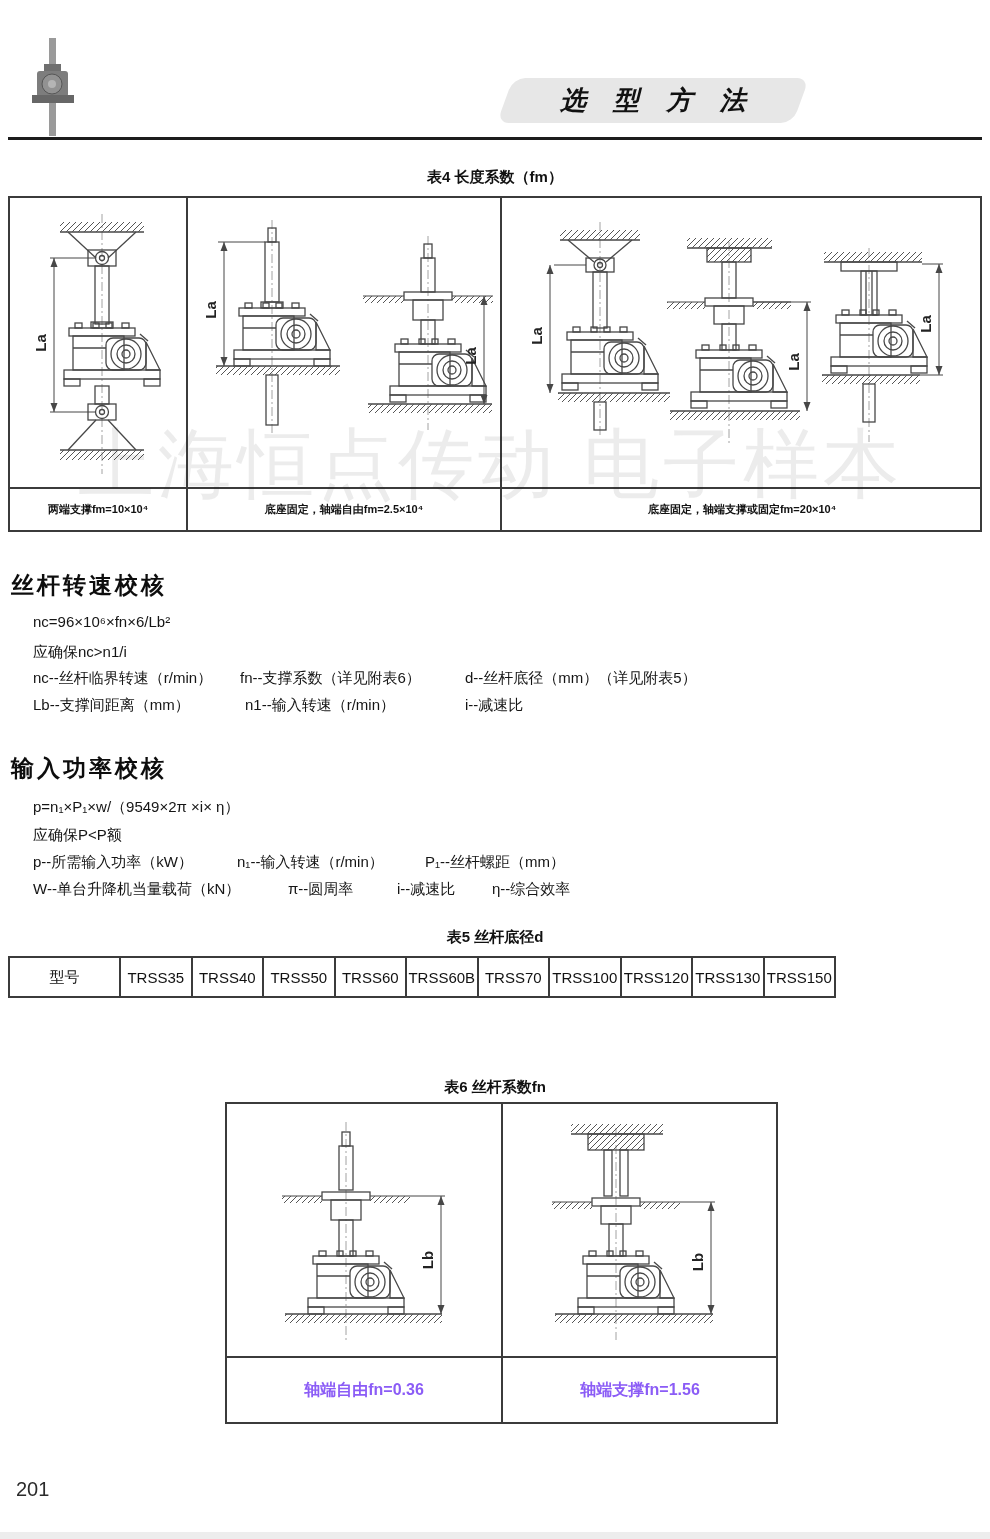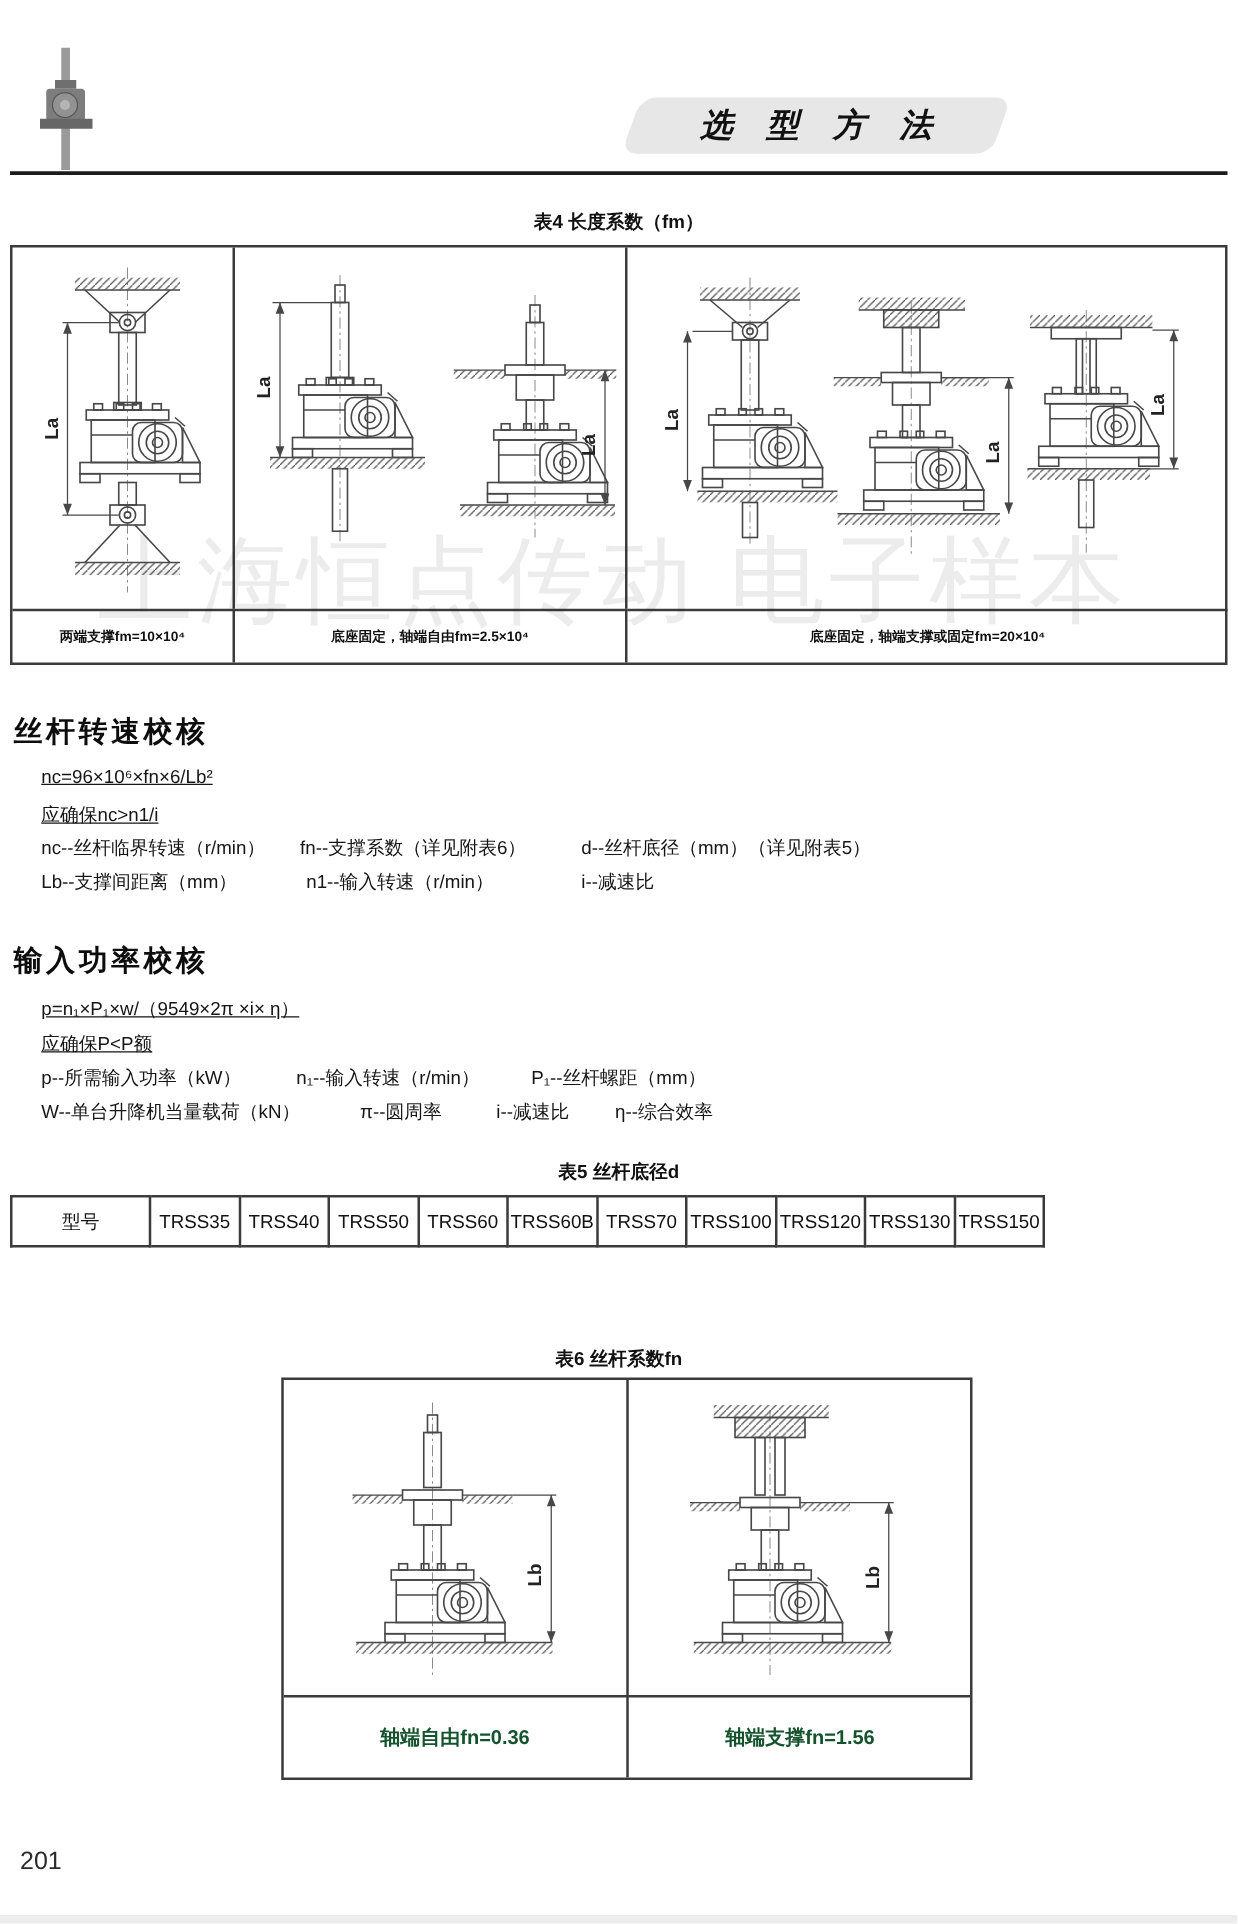--- a/index.html
+++ b/index.html
@@ -19,35 +19,35 @@
       display:grid;grid-template-columns:178px 314px 1fr;grid-template-rows:289px 1fr;background:transparent;}
   .t4 .cell{border-right:2px solid #3b3b3b;box-sizing:border-box;}
   .t4 .cell.last{border-right:none;}
   .t4 .cap{border-top:2px solid #3b3b3b;display:flex;align-items:center;justify-content:center;
            font-size:11px;font-weight:bold;color:#111;white-space:nowrap;}
   
   .wm{left:78px;top:414px;width:900px;font-size:76px;letter-spacing:4px;color:rgba(40,40,40,0.085);
       white-space:nowrap;z-index:6;pointer-events:none;font-weight:500;}
   
   .h2x{left:11px;font-size:23px;font-weight:bold;letter-spacing:3px;color:#0d0d0d;}
-  .fline{left:33px;font-size:15px;color:#151515;white-space:nowrap;text-decoration:underline;}
+  .fline{left:33px;font-size:15px;color:#151515;white-space:nowrap;}
   .lrow{left:0;width:990px;height:20px;padding-left:20px;}
   .lrow span{position:absolute;font-size:15px;color:#151515;white-space:nowrap;}
   
   table.t5{position:absolute;left:8px;top:956px;width:828px;border-collapse:collapse;table-layout:fixed;}
   table.t5 td{border:2px solid #3b3b3b;text-align:center;font-size:15px;color:#111;padding:0;}
   table.t5 tr.hd td{height:38px;}
   table.t5 tr.dt td{height:34px;}
   
   .t6{left:225px;top:1102px;width:553px;height:322px;border:2px solid #3b3b3b;box-sizing:border-box;
       display:grid;grid-template-columns:1fr 1fr;grid-template-rows:252px 1fr;}
   .t6 .cell{border-right:2px solid #3b3b3b;box-sizing:border-box;}
   .t6 .cell.last{border-right:none;}
   .t6 .cap{border-top:2px solid #3b3b3b;display:flex;align-items:center;justify-content:center;
-           font-size:16px;font-weight:bold;color:#14532d;}
+           font-size:16px;font-weight:bold;color:#8b5cf6;}
   .pagenum{left:16px;top:1478px;font-size:20px;color:#2b2b2b;}
   .bstrip{left:0;bottom:0;width:990px;height:7px;background:#ededed;}
   svg{display:block;}
   svg text{font-family:"Liberation Sans","DejaVu Sans",sans-serif;}
 </style>
 </head>
 <body>
 
 <svg width="0" height="0" aria-hidden="true">
   <defs>

